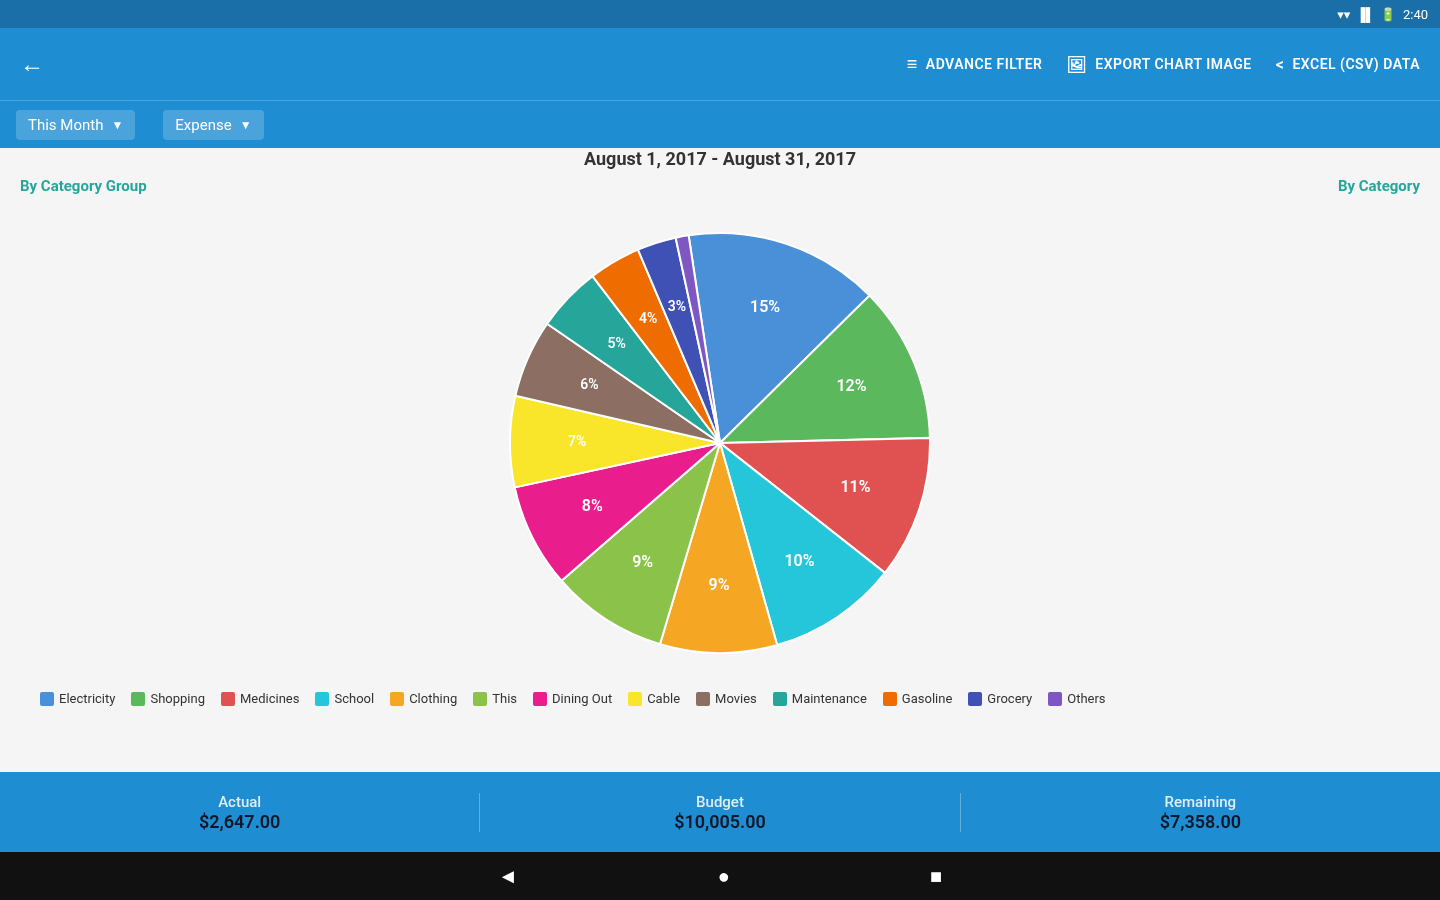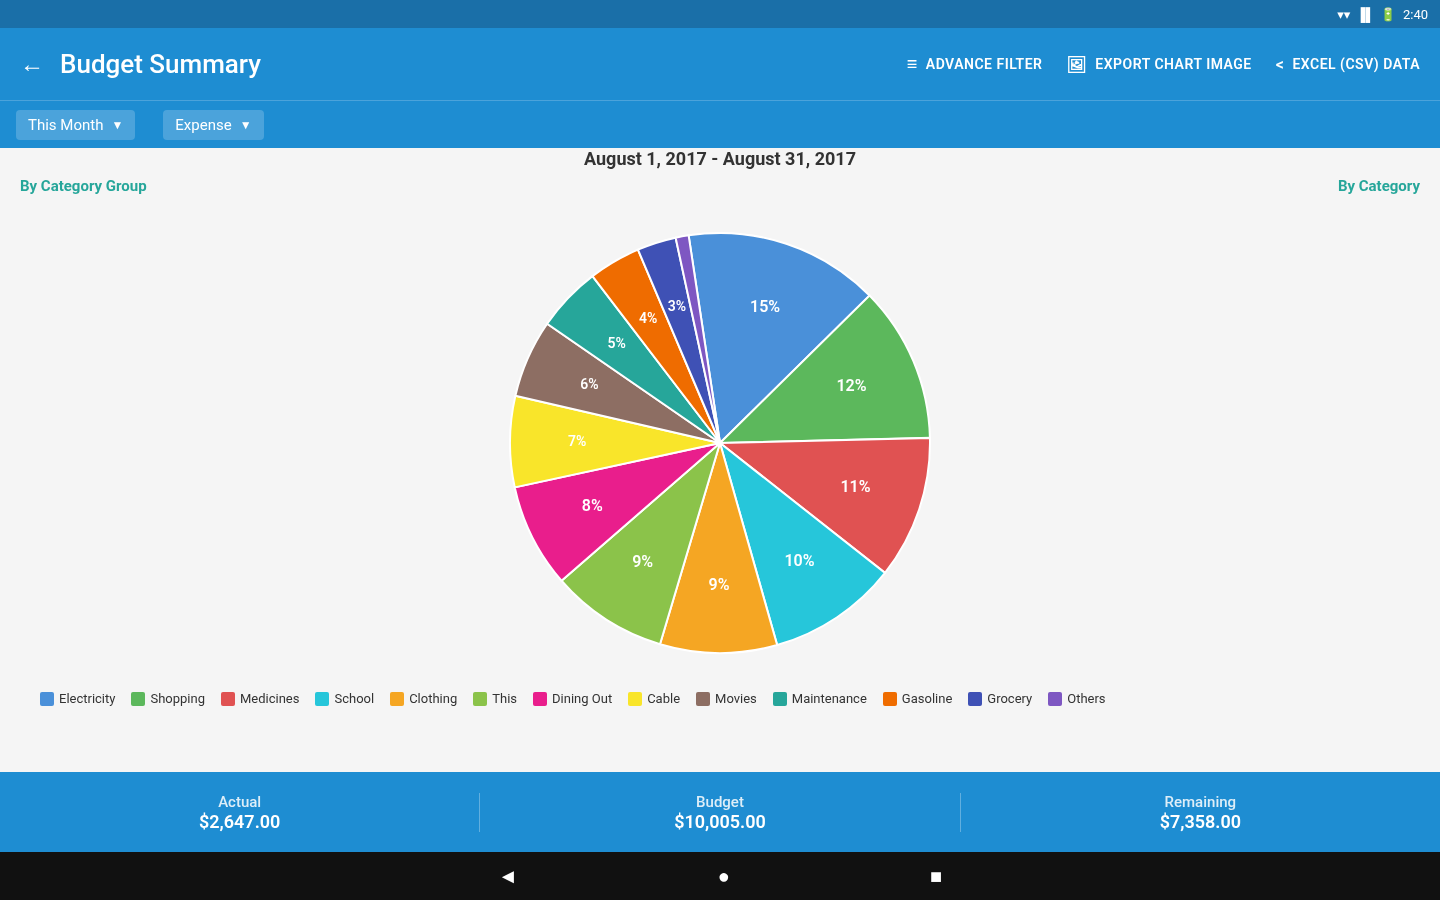--- a/index.html
+++ b/index.html
@@ -160,21 +160,21 @@
       justify-content: center;
       border-right: 1px solid rgba(255,255,255,0.3);
     }
     .summary-item:last-child { border-right: none; }
     .summary-label {
       color: rgba(255,255,255,0.85);
       font-size: 15px;
       font-weight: 500;
     }
     .summary-value {
-      color: #ffffff;
+      color: #0f172a;
       font-size: 18px;
       font-weight: 600;
     }
 
     
     .nav-bar {
       background: #111;
       height: 48px;
       display: flex;
       align-items: center;
@@ -201,21 +201,20 @@
     <span>▾▾</span>
     <span>▐▌</span>
     <span>🔋</span>
     <span>2:40</span>
   </div>
 </div>
 
 <div class="header">
   <div class="header-left">
     <span class="back-arrow">←</span>
-    <span class="header-title">Budget Summary</span>
   </div>
   <div class="header-actions">
     <a class="header-btn">
       <span style="font-size:18px;">≡</span>
       <span>ADVANCE FILTER</span>
     </a>
     <a class="header-btn">
       <span style="font-size:16px;">🖼</span>
       <span>EXPORT CHART IMAGE</span>
     </a>

